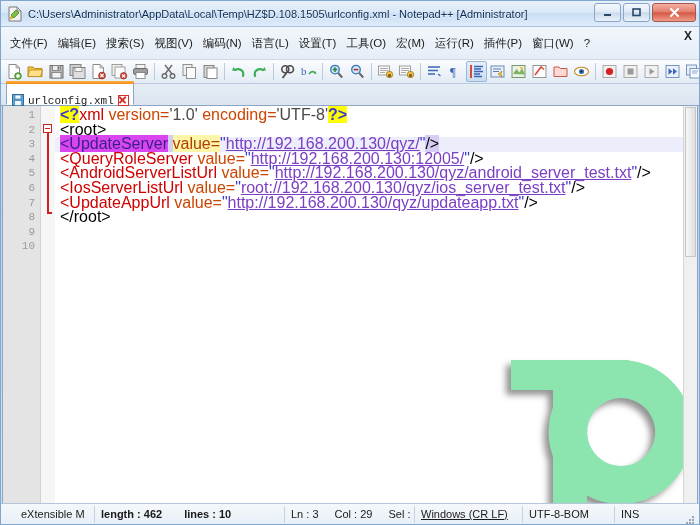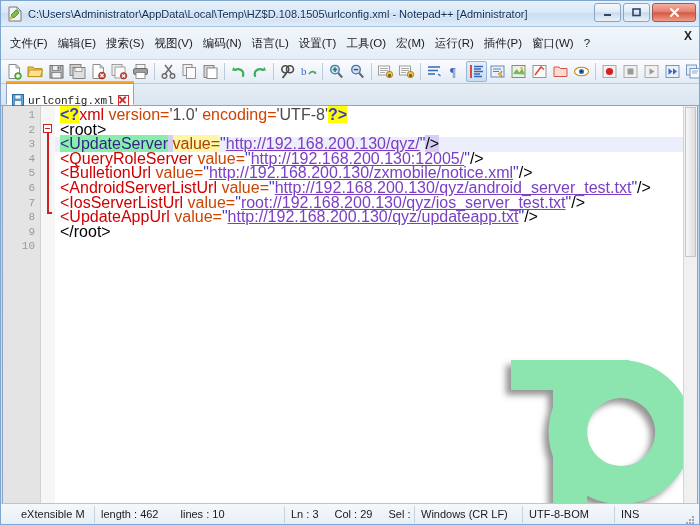--- a/index.html
+++ b/index.html
@@ -195,21 +195,21 @@
     height: 14.6px; line-height: 14.6px;
     font-family: Liberation Sans, sans-serif;
     font-size: 16px;
     white-space: pre;
     padding-left: 5px;
     letter-spacing: 0px;
   }
   .cline.current { background: #eceefb; }
   .pi-mark   { background: #ffff00; color: #3a3ad0; font-weight: bold; }
   .tagname   { color: #d00000; }
-  .tagname-sel { color: #3a1f8a; background: #86efac; }
+  .tagname-sel { color: #3a1f8a; background: #d946ef; }
   .attr      { color: #cc4400; }
   .attr-hl   { color: #b04000; background: #fdf5a8; }
   .punct     { color: #000000; }
   .punct-sel { color: #000000; background: #d6cdf5; }
   .str-url   { color: #7b3fc4; text-decoration: underline; }
   .str-plain { color: #4a4a4a; }
   .quote     { color: #3a3ad0; }
   .rootsym   { color: #000000; }
 
   
@@ -241,23 +241,23 @@
     font-size: 11px; color: #1a1a1a;
     border-top: 1px solid #b3c6da;
   }
   .sb-cell {
     height: 17px; display: flex; align-items: center;
     border-right: 1px solid #c5d2e0;
     padding: 0 6px; white-space: nowrap; overflow: hidden;
   }
   .sb-cell.nobd { border-right: none; }
   #sb-type { width: 94px; flex: 0 0 94px; padding-left: 20px; }
-  #sb-len  { width: 190px; flex: 0 0 190px; display:flex; gap: 22px; }
+  #sb-len  { width: 190px; flex: 0 0 190px; display:flex; gap: 22px; font-weight: bold; }
   #sb-pos  { width: 130px; flex: 0 0 130px; display:flex; gap: 16px; text-align: right; }
-  #sb-eol  { width: 108px; flex: 0 0 108px; }
+  #sb-eol  { width: 108px; flex: 0 0 108px; text-decoration: underline; }
   #sb-enc  { width: 92px;  flex: 0 0 92px; }
   #sb-ins  { width: 40px;  flex: 0 0 40px; }
   #sb-grip {
     margin-left: auto; width: 14px; height: 14px;
     position: relative; margin-right: 2px;
   }
   .grip-dot { position: absolute; width: 2px; height: 2px; background: #9aa7b5; }
 </style>
 </head>
 <body>
@@ -560,21 +560,20 @@
       <div id="fold-box"></div>
       <div id="fold-line"></div>
       <div id="fold-hook"></div>
     </div>
 
     <div id="code">
         <div class="cline"><span class="pi-mark">&lt;?</span><span class="tagname">xml</span><span class="punct"> </span><span class="attr">version=</span><span class="str-plain">'1.0'</span><span class="punct"> </span><span class="attr">encoding=</span><span class="str-plain">'UTF-8'</span><span class="pi-mark">?&gt;</span></div>
         <div class="cline"><span class="rootsym">&lt;root&gt;</span></div>
         <div class="cline current"><span class="tagname-sel">&lt;UpdateServer</span><span class="punct-sel"> </span><span class="attr-hl">value=</span><span class="quote">"</span><span class="str-url">http://192.168.200.130/qyz/</span><span class="quote">"</span><span class="punct-sel">/&gt;</span></div>
         <div class="cline"><span class="tagname">&lt;QueryRoleServer</span><span class="punct"> </span><span class="attr">value=</span><span class="quote">"</span><span class="str-url">http://192.168.200.130:12005/</span><span class="quote">"</span><span class="punct">/&gt;</span></div>
-        <div class="cline"><span class="tagname">&lt;BulletionUrl</span><span class="punct"> </span><span class="attr">value=</span><span class="quote">"</span><span class="str-url">http://192.168.200.130/zxmobile/notice.xml</span><span class="quote">"</span><span class="punct">/&gt;</span></div>
         <div class="cline"><span class="tagname">&lt;AndroidServerListUrl</span><span class="punct"> </span><span class="attr">value=</span><span class="quote">"</span><span class="str-url">http://192.168.200.130/qyz/android_server_test.txt</span><span class="quote">"</span><span class="punct">/&gt;</span></div>
         <div class="cline"><span class="tagname">&lt;IosServerListUrl</span><span class="punct"> </span><span class="attr">value=</span><span class="quote">"</span><span class="str-url">root://192.168.200.130/qyz/ios_server_test.txt</span><span class="quote">"</span><span class="punct">/&gt;</span></div>
         <div class="cline"><span class="tagname">&lt;UpdateAppUrl</span><span class="punct"> </span><span class="attr">value=</span><span class="quote">"</span><span class="str-url">http://192.168.200.130/qyz/updateapp.txt</span><span class="quote">"</span><span class="punct">/&gt;</span></div>
         <div class="cline"><span class="rootsym">&lt;/root&gt;</span></div>
         <div class="cline">&nbsp;</div>
       </div>
 
     <div id="watermark">
       <svg width="190" height="165" viewBox="0 0 190 165">
         <defs>

